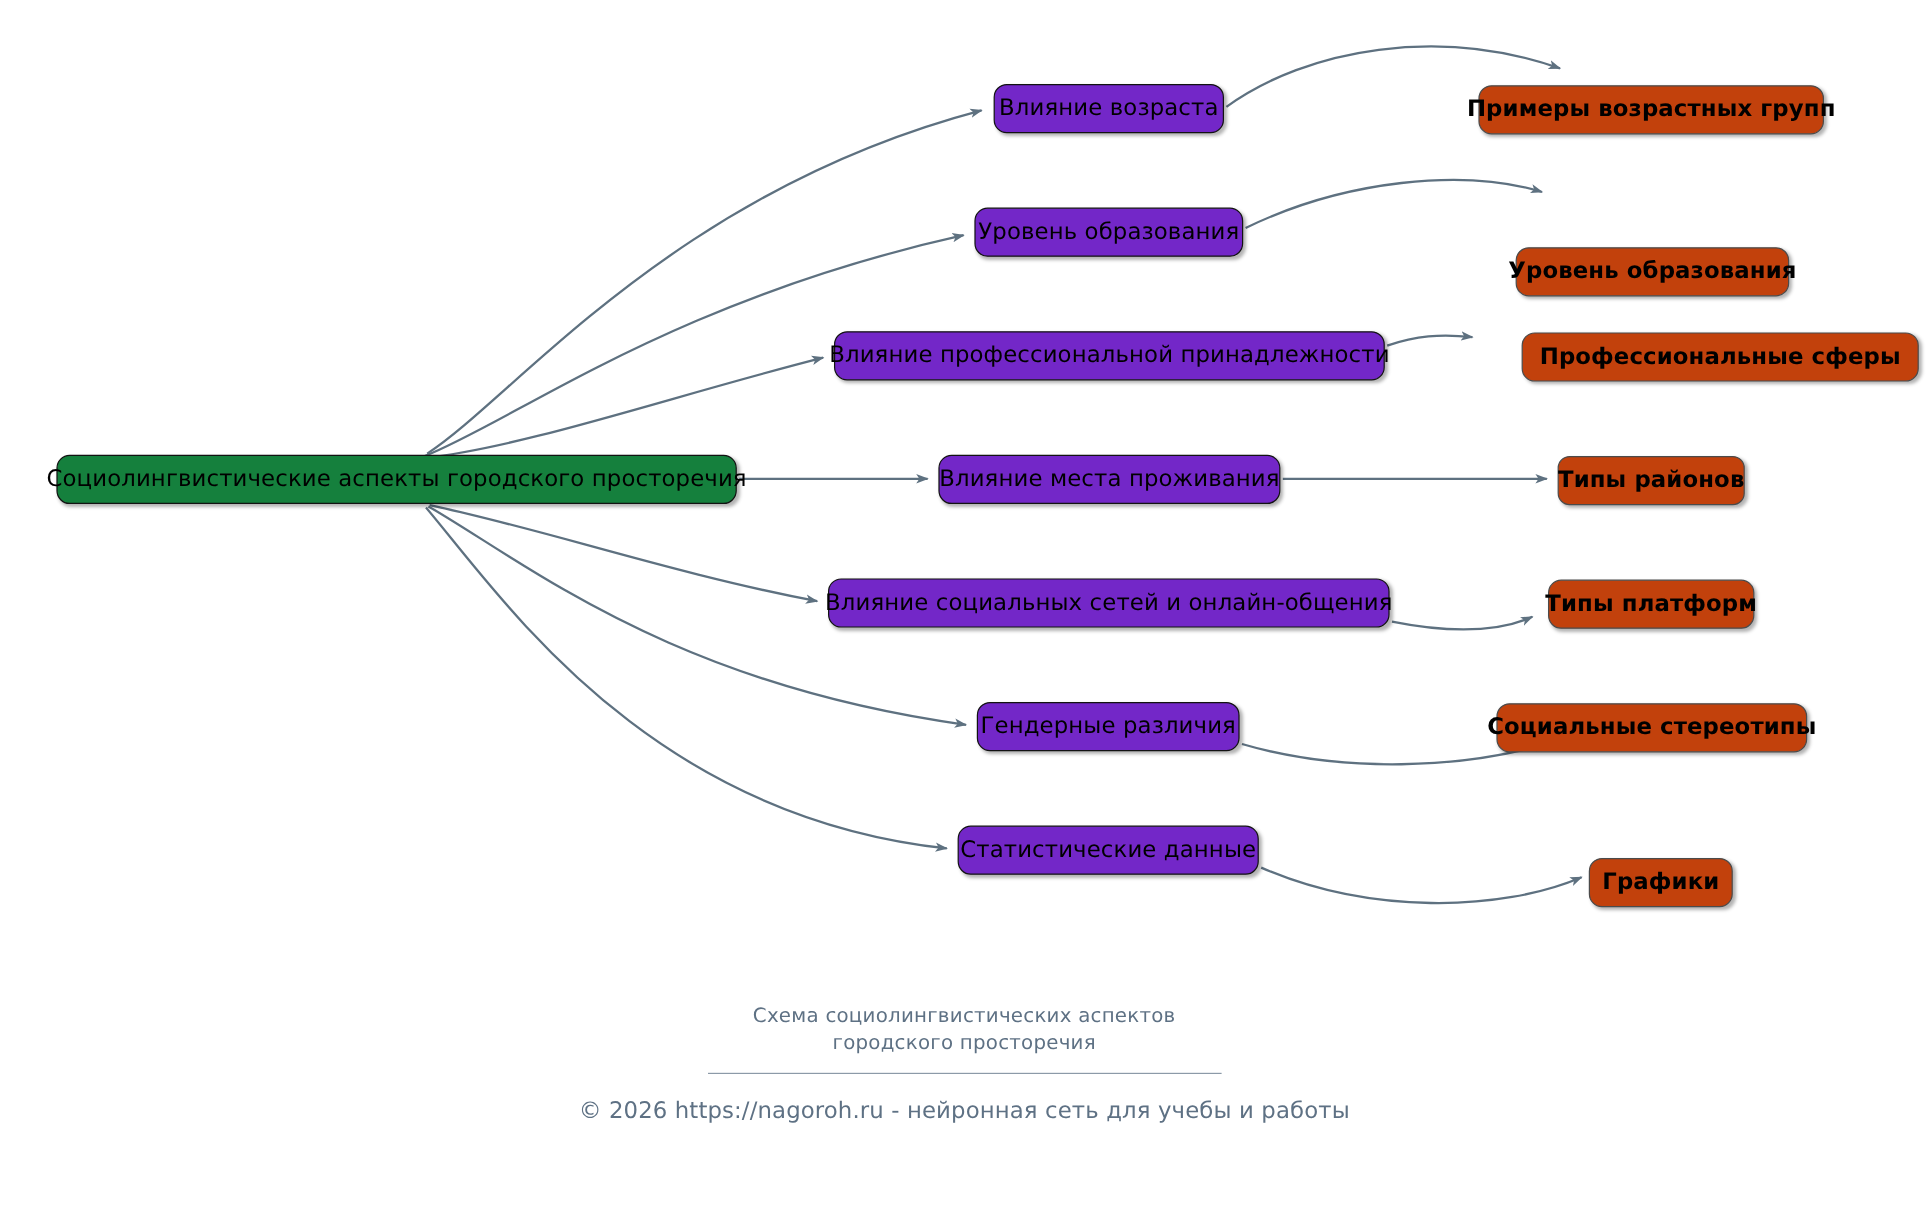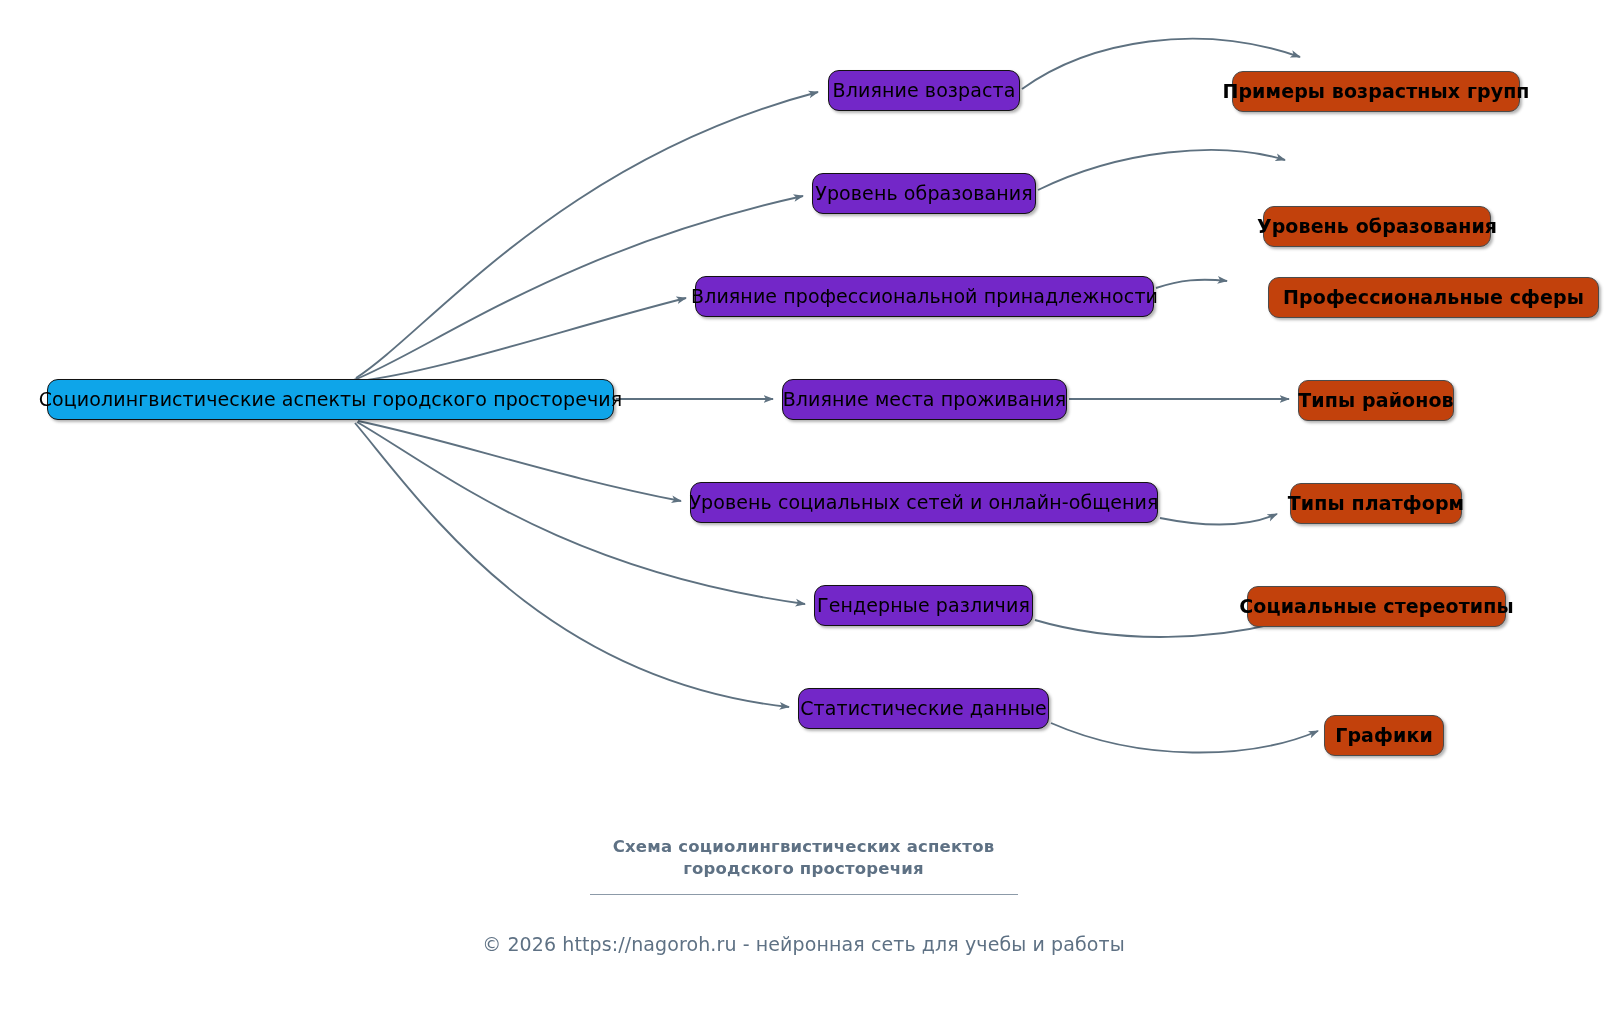--- a/index.html
+++ b/index.html
@@ -38,21 +38,21 @@
     justify-content: center;
     border-radius: 11px;
     white-space: nowrap;
     font-size: 19px;
     line-height: 1;
     letter-spacing: 0.1px;
     color: #000000;
     box-shadow: 2px 2px 3px rgba(0,0,0,0.30);
   }
   .node-root {
-    background: #0ea5e9;
+    background: #15803d;
     border: 1.6px solid #121212;
   }
   .node-branch {
     background: #7327C8;
     border: 1.6px solid #121212;
   }
   .node-leaf {
     background: #c2410c;
     border: 1.6px solid #4B4B4B;
     font-weight: bold;
@@ -63,33 +63,33 @@
   }
 
   #caption-block {
     position: absolute;
     left: 0;
     width: 1607px;
     text-align: center;
   }
   .caption-title {
     font-size: 16.5px;
-    font-weight: bold;
+    font-weight: normal;
     color: #5E7184;
     line-height: 22px;
     letter-spacing: 0.2px;
   }
   .caption-rule {
     width: 428px;
     height: 0;
     border-top: 1.3px solid #8C9AA8;
     margin: 14px auto 0 auto;
   }
   .caption-credit {
-    margin-top: 38px;
+    margin-top: 20px;
     font-size: 19px;
     color: #5E7184;
     letter-spacing: 0.1px;
   }
 </style>
 </head>
 <body>
 
 <div id="canvas">
 
@@ -146,21 +146,21 @@
   </div>
 
   <div class="node node-branch" style="left:782px; top:379px; width:285px; height:41px;">
     <span class="node-label">Влияние места проживания</span>
   </div>
   <div class="node node-leaf" style="left:1298px; top:380px; width:156px; height:41px;border-radius:10px;">
     <span class="node-label">Типы районов</span>
   </div>
 
   <div class="node node-branch" style="left:690px; top:482px; width:468px; height:41px;">
-    <span class="node-label">Уровень социальных сетей и онлайн-общения</span>
+    <span class="node-label">Влияние социальных сетей и онлайн-общения</span>
   </div>
   <div class="node node-branch" style="left:814px; top:585px; width:219px; height:41px;">
     <span class="node-label">Гендерные различия</span>
   </div>
 
   <div class="node node-leaf" style="left:1290px; top:483px; width:172px; height:41px;">
     <span class="node-label">Типы платформ</span>
   </div>
   <div class="node node-leaf" style="left:1247px; top:586px; width:259px; height:41px;">
     <span class="node-label">Социальные стереотипы</span>

